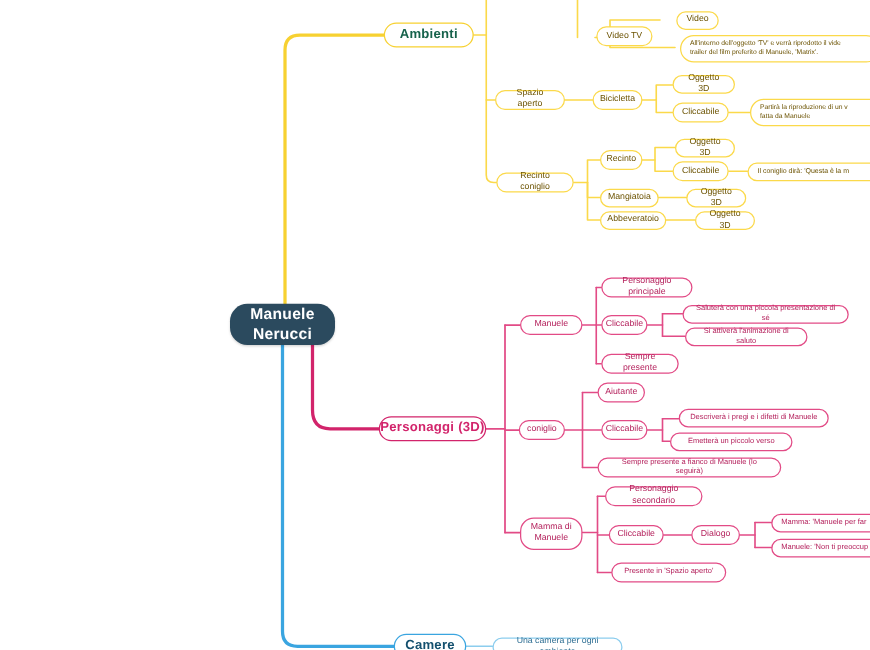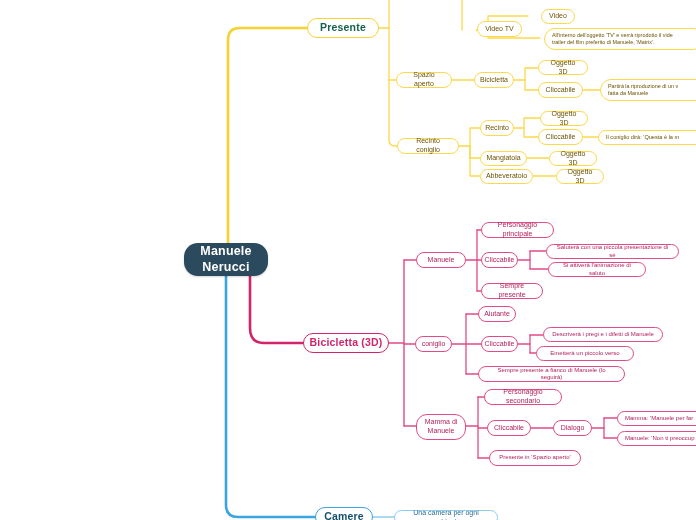--- a/index.html
+++ b/index.html
@@ -145,21 +145,21 @@
       <path d="M373,517 L394,517" stroke="#8ccdee" stroke-width="1.3"></path>
     </g>
   </svg>
 
   <div class="node root" style="left:184px;top:243px;width:84px;height:33px;">
     <span>Manuele
 Nerucci</span>
   </div>
 
   <div class="node head yellow" style="left:307px;top:18px;width:72px;height:20px;">
-    <span>Presente</span>
+    <span>Ambienti</span>
   </div>
 
   <div class="node yellow-n pad" style="left:477px;top:21px;width:45px;height:16px;">
     <span>Video TV</span>
   </div>
   <div class="node yellow-n pad" style="left:541px;top:9px;width:34px;height:15px;">
     <span>Video</span>
   </div>
   <div class="node yellow-n clip" style="left:544px;top:28px;width:160px;height:22px;">
     <span style="font-size:5.4px;line-height:1.35;">All'interno dell'oggetto 'TV' e verrà riprodotto il vide
@@ -207,21 +207,21 @@
     <span>Oggetto 3D</span>
   </div>
   <div class="node yellow-n pad" style="left:480px;top:169px;width:53px;height:15px;">
     <span>Abbeveratoio</span>
   </div>
   <div class="node yellow-n pad" style="left:556px;top:169px;width:48px;height:15px;">
     <span>Oggetto 3D</span>
   </div>
 
   <div class="node head pink" style="left:303px;top:333px;width:86px;height:20px;">
-    <span>Bicicletta (3D)</span>
+    <span>Personaggi (3D)</span>
   </div>
 
   <div class="node pink-n pad" style="left:416px;top:252px;width:50px;height:16px;">
     <span>Manuele</span>
   </div>
   <div class="node pink-n pad" style="left:481px;top:222px;width:73px;height:16px;">
     <span>Personaggio principale</span>
   </div>
   <div class="node pink-n pad" style="left:481px;top:252px;width:37px;height:16px;">
     <span>Cliccabile</span>

